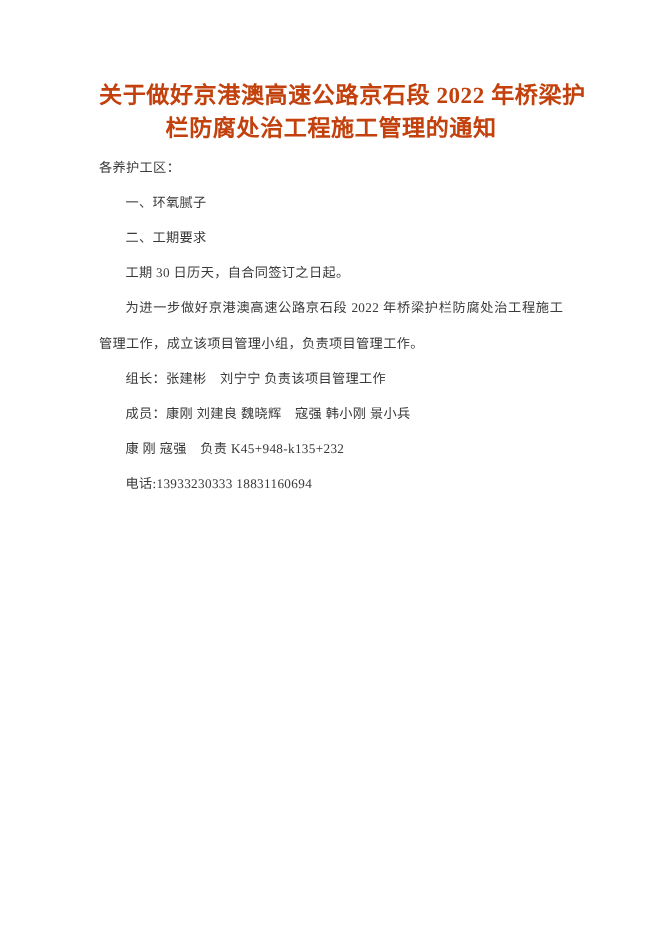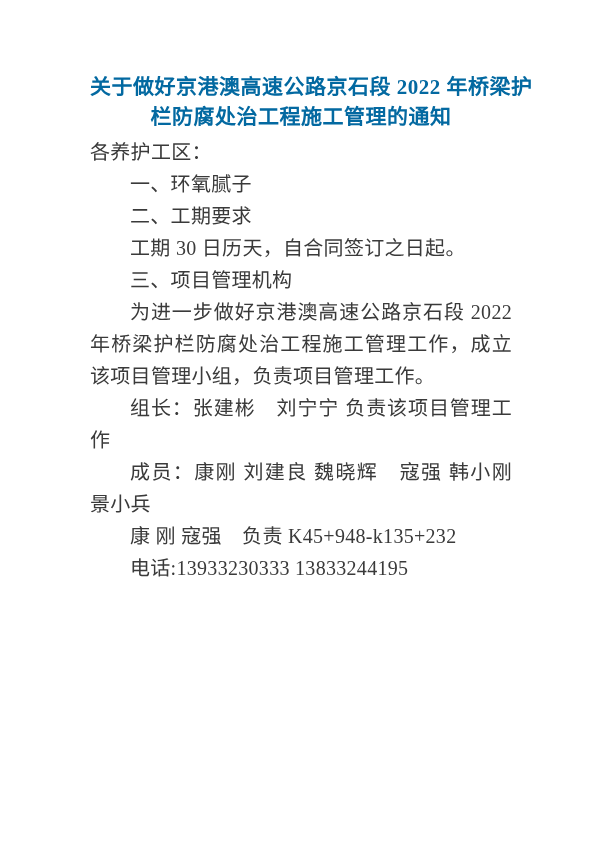--- a/index.html
+++ b/index.html
@@ -18,30 +18,30 @@
     color: #3a3a3a;
     box-sizing: border-box;
     padding: 72px 88px 0 90px;
   }
   .title {
     margin: 0 0 4px 0;
     padding: 0;
     text-align: center;
     font-size: 21px;
     font-weight: 700;
-    color: #0369a1;
+    color: #c2410c;
     line-height: 30px;
     letter-spacing: 0.5px;
   }
   .title .title-line {
     display: block;
     white-space: nowrap;
   }
   .doc-body {
-    font-size: 20px;
+    font-size: 12px;
     line-height: 32px;
     text-align: justify;
     letter-spacing: 0.3px;
   }
   .doc-body p.para {
     margin: 0;
     padding: 0;
   }
   .doc-body p.para.indent {
     text-indent: 2em;
@@ -53,20 +53,19 @@
 <div class="page">
   <h1 class="title">
     <span class="title-line">关于做好京港澳高速公路京石段 2022 年桥梁护</span>
     <span class="title-line">栏防腐处治工程施工管理的通知</span>
   </h1>
   <div class="doc-body">
       <p class="para">各养护工区：</p>
       <p class="para indent">一、环氧腻子</p>
       <p class="para indent">二、工期要求</p>
       <p class="para indent">工期 30 日历天，自合同签订之日起。</p>
-      <p class="para indent">三、项目管理机构</p>
       <p class="para indent">为进一步做好京港澳高速公路京石段 2022 年桥梁护栏防腐处治工程施工管理工作，成立该项目管理小组，负责项目管理工作。</p>
       <p class="para indent">组长：张建彬　刘宁宁 负责该项目管理工作</p>
       <p class="para indent">成员：康刚 刘建良 魏晓辉　寇强 韩小刚 景小兵</p>
       <p class="para indent">康 刚 寇强　负责 K45+948-k135+232</p>
-      <p class="para indent">电话:13933230333 13833244195</p>
+      <p class="para indent">电话:13933230333 18831160694</p>
     </div>
 </div>
 
 </body></html>

